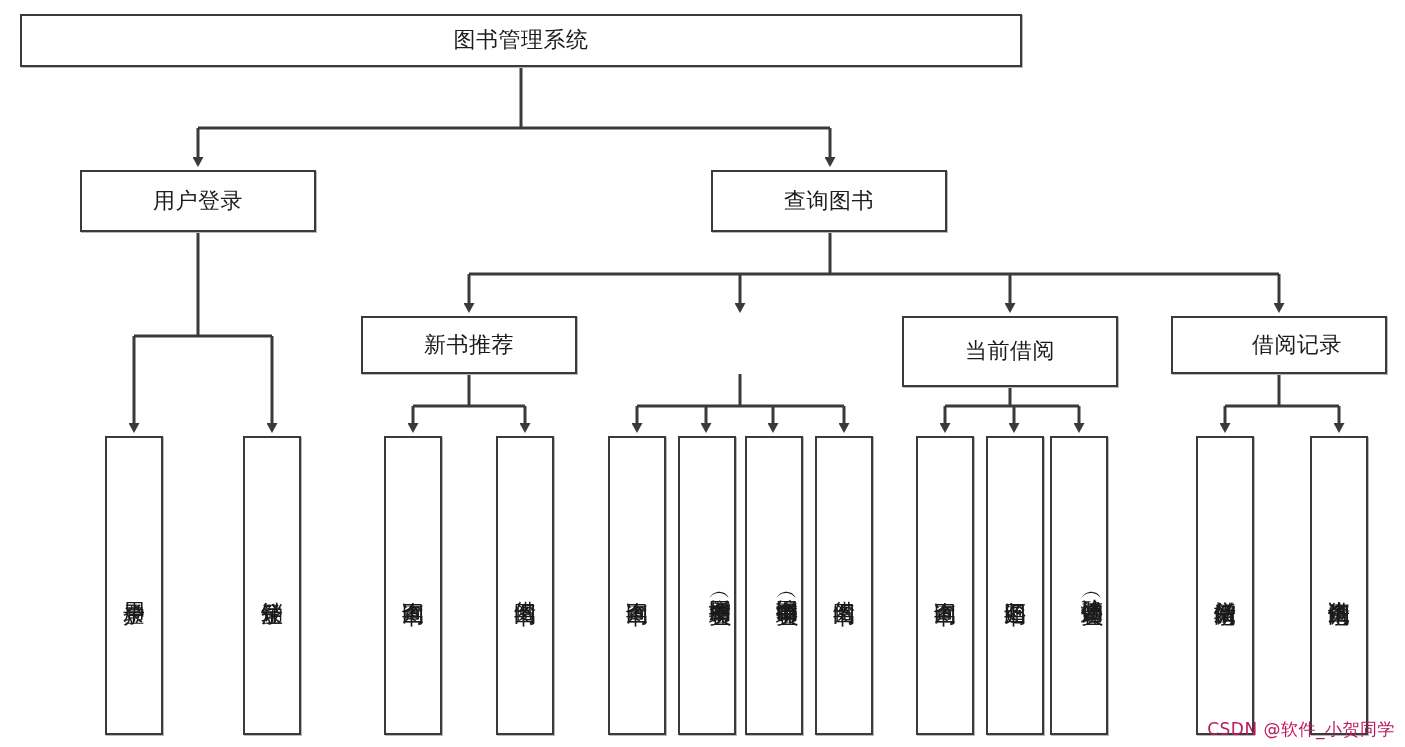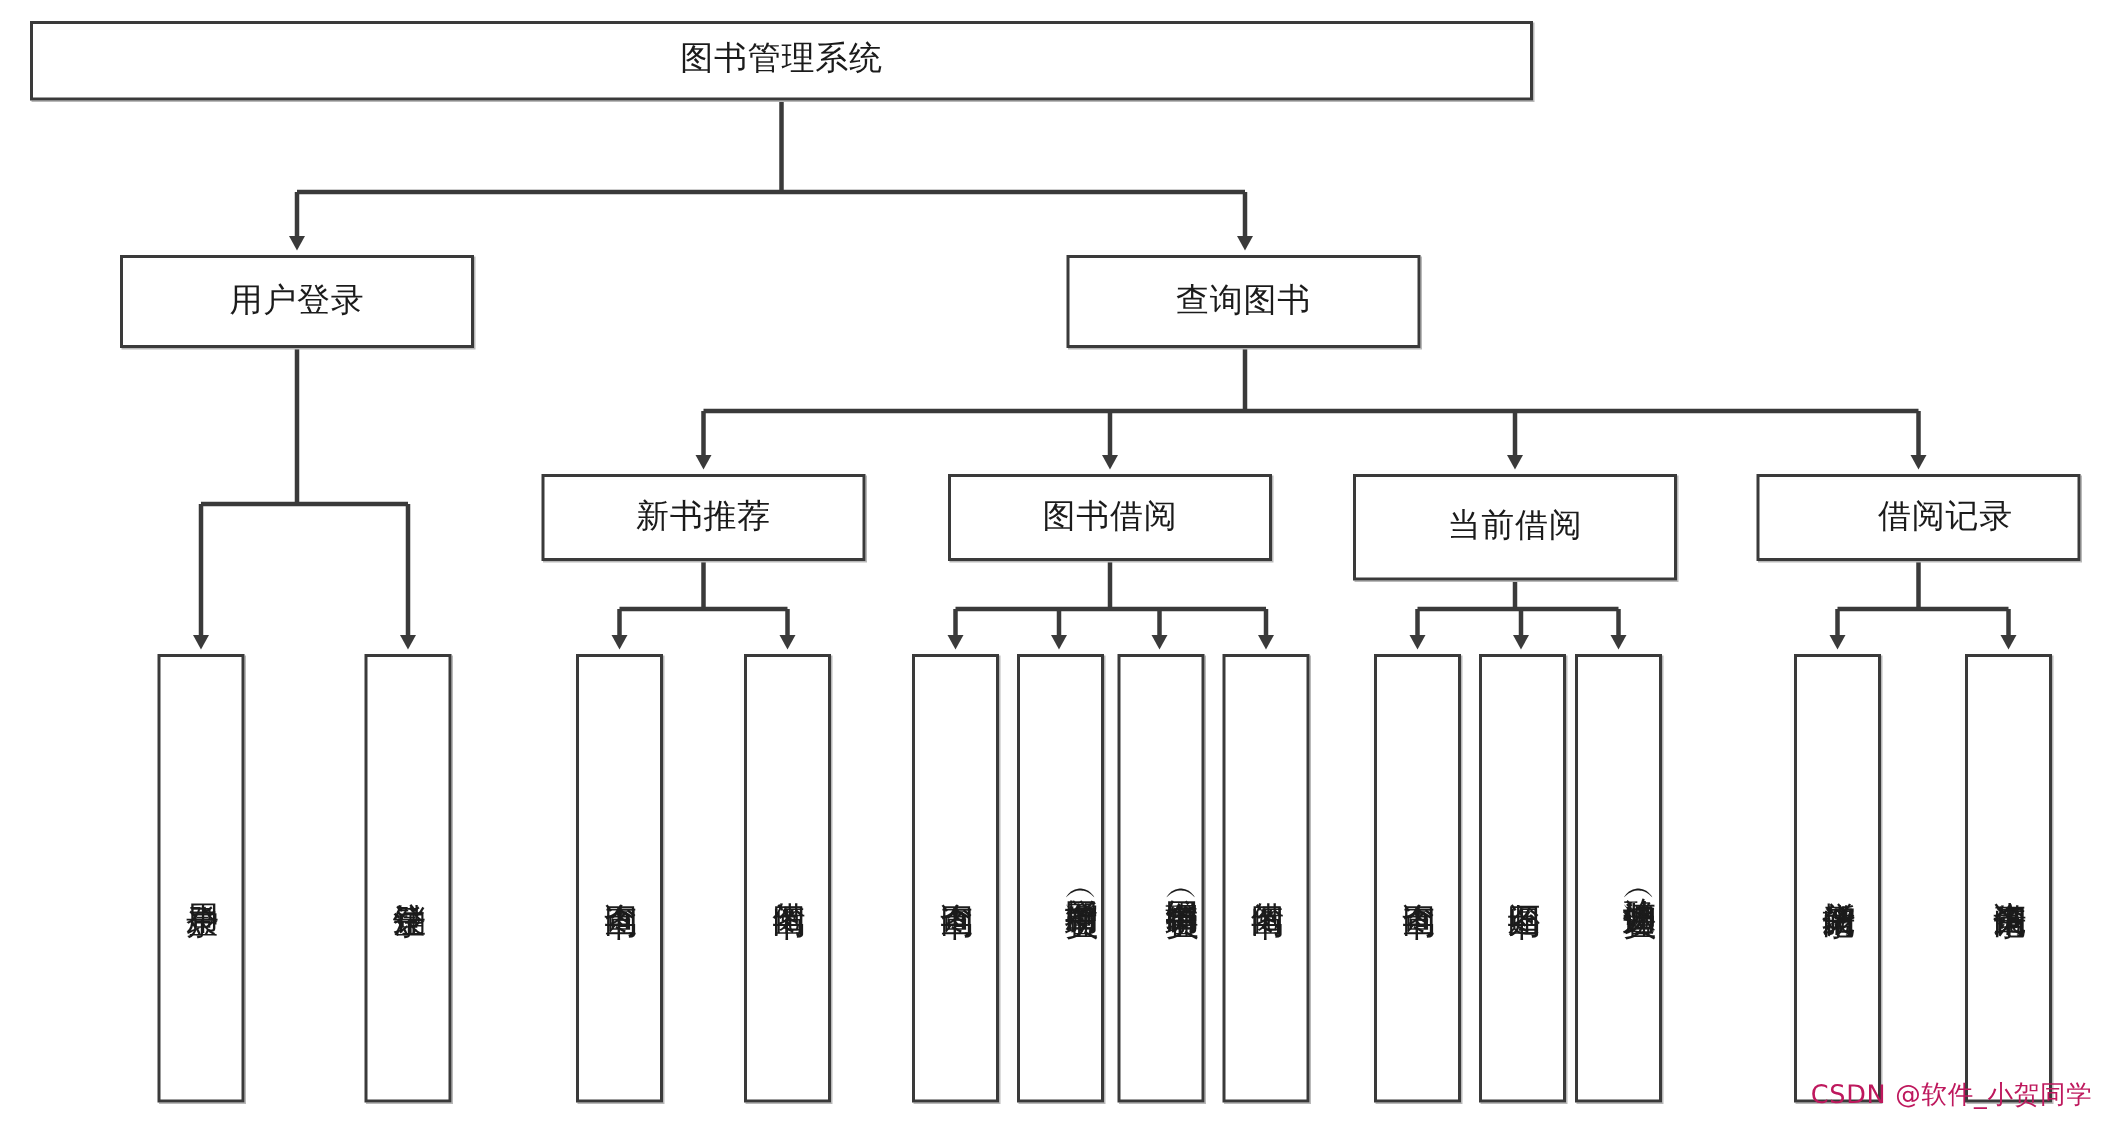--- a/index.html
+++ b/index.html
@@ -126,23 +126,20 @@
   <div class="node horiz" style="left:80px; top:170px; width:236px; height:62px;">
     <span>用户登录</span>
   </div>
   <div class="node horiz" style="left:711px; top:170px; width:236px; height:62px;">
     <span>查询图书</span>
   </div>
 
   <div class="node horiz" style="left:361px; top:316px; width:216px; height:58px;">
     <span>新书推荐</span>
   </div>
-  <div class="node horiz" style="left:632px; top:316px; width:216px; height:58px;">
-    <span>图书借阅</span>
-  </div>
   <div class="node horiz" style="left:902px; top:316px; width:216px; height:71px;">
     <span>当前借阅</span>
   </div>
   <div class="node horiz" style="left:1171px; top:316px; width:216px; height:58px;padding-left:36px;">
     <span>借阅记录</span>
   </div>
 
   <div class="node vert centered" style="left:105px; top:436px; width:58px; height:299px;">
     <span>用户登录</span>
   </div>

